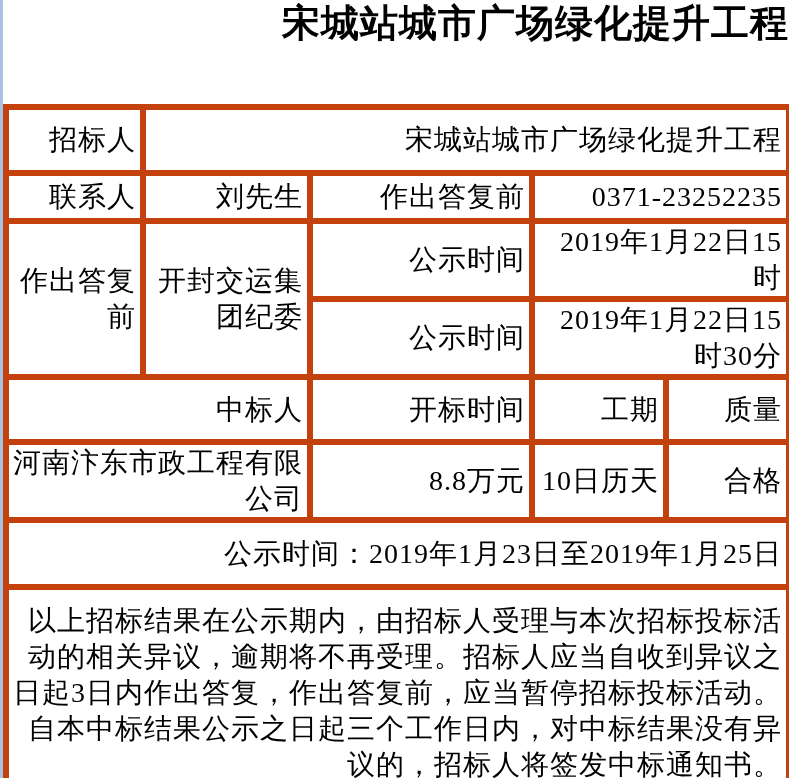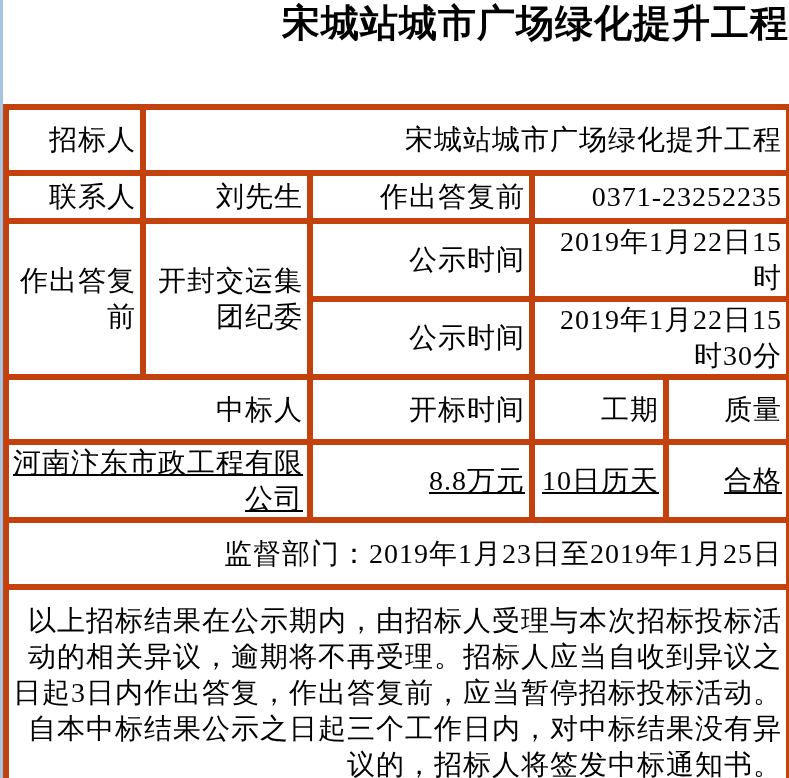--- a/index.html
+++ b/index.html
@@ -27,21 +27,21 @@
     font-size:28px;line-height:36px;letter-spacing:1px;
     padding:0 4px;overflow:hidden;
   }
   td.sp{letter-spacing:6px;}
   td.sp2{letter-spacing:3px;}
   tr.r-a{height:66px;}
   tr.r-b{height:48px;}
   tr.r-c{height:68px;}
   tr.r-d{height:65px;}
   tr.r-e{height:65px;padding-left:8px;}
-  tr.r-f{height:65px;text-decoration:underline;}
+  tr.r-f{height:65px;}
   tr.r-g{height:67px;}
   tr.r-h{height:211px;}
   td.notice{
     text-align:left;vertical-align:top;
     padding:46px 12px 0 8px;
     font-size:25px;line-height:37px;letter-spacing:0.5px;
   }
 </style>
 </head>
 <body>
@@ -94,20 +94,20 @@
   </tr>
 
   <tr class="r-f">
     <td colspan="2">河南汴东市政工程有限公司</td>
     <td class="sp2">8.8万元</td>
     <td class="sp2">10日历天</td>
     <td class="sp">合格</td>
   </tr>
 
   <tr class="r-g">
-    <td colspan="5">监督部门：2019年1月23日至2019年1月25日</td>
+    <td colspan="5">公示时间：2019年1月23日至2019年1月25日</td>
   </tr>
 
   <tr class="r-h">
     <td colspan="5" class="notice">以上招标结果在公示期内，由招标人受理与本次招标投标活动的相关异议，逾期将不再受理。招标人应当自收到异议之日起3日内作出答复，作出答复前，应当暂停招标投标活动。自本中标结果公示之日起三个工作日内，对中标结果没有异议的，招标人将签发中标通知书。</td>
   </tr>
 </tbody>
   </table>
 
 </body></html>

